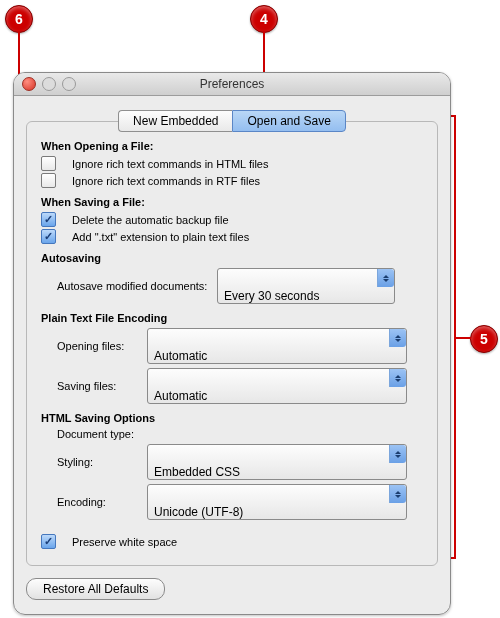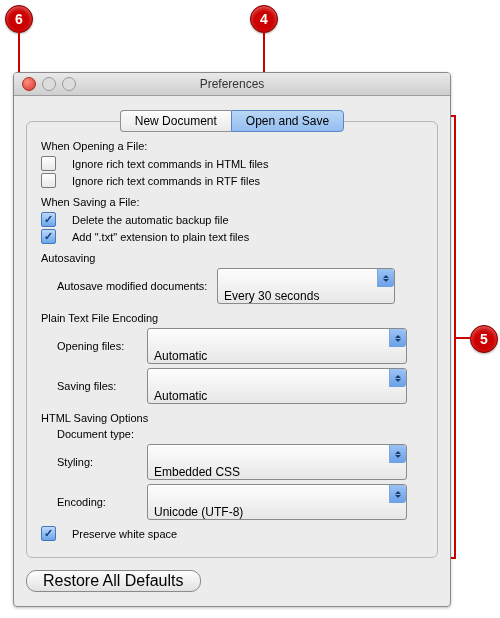--- a/index.html
+++ b/index.html
@@ -3,53 +3,53 @@
 <meta charset="utf-8">
 <style>
   html,body{margin:0;padding:0;font-family:"Lucida Grande","Helvetica Neue",Arial,sans-serif;font-size:11px;color:#000;background:#fff}
   .stage{position:relative;width:500px;height:618px;background:#fff}
   
   .callout{position:absolute;width:26px;height:26px;border-radius:50%;background:#c00;border:1px solid #800;color:#fff;font-weight:bold;font-size:14px;display:flex;align-items:center;justify-content:center;box-shadow:inset 0 2px 4px rgba(255,255,255,.4),0 1px 2px rgba(0,0,0,.3)}
   .callout-line{position:absolute;background:#c00;width:2px}
   
   .bracket{position:absolute;right:44px;top:115px;height:440px;width:14px;border:2px solid #c00;border-left:none}
   
-  .window{position:absolute;left:13px;top:72px;width:436px;background:linear-gradient(#ececec,#ececec);border:1px solid #8a8a8a;border-radius:4px;box-shadow:0 1px 3px rgba(0,0,0,.25);overflow:hidden}
+  .window{position:absolute;left:13px;top:72px;width:436px;background:linear-gradient(#ececec,#ececec);border:1px solid #8a8a8a;border-radius:12px;box-shadow:0 1px 3px rgba(0,0,0,.25);overflow:hidden}
   .titlebar{height:22px;background:linear-gradient(#e9e9e9,#cfcfcf);border-bottom:1px solid #9c9c9c;display:flex;align-items:center;position:relative}
   .tl-buttons{display:flex;gap:6px;padding-left:8px}
   .tl-btn{width:12px;height:12px;border-radius:50%;border:1px solid #999;background:#dcdcdc}
   .tl-close{background:radial-gradient(circle at 35% 30%,#ff8e80,#d73427);border-color:#9e2d22}
   .title{position:absolute;left:0;right:0;text-align:center;font-size:12px;color:#333}
   .body{padding:10px 12px 14px 12px}
   
   .tabs{display:flex;justify-content:center;margin:4px 0 0 0;position:relative;z-index:2}
   .tab{height:20px;line-height:20px;padding:0 14px;background:linear-gradient(#fdfdfd,#e9e9e9);border:1px solid #8f8f8f;font-size:12px;cursor:default}
   .tab:first-child{border-radius:4px 0 0 4px;border-right:none}
   .tab:last-child{border-radius:0 4px 4px 0}
   .tab.active{background:linear-gradient(#b9d7f6,#94bef0);border-color:#5a86c6}
   
   .panel{margin-top:-11px;border:1px solid #b8b8b8;border-radius:6px;background:#ececec;padding:18px 14px 14px 14px}
-  .section-head{font-weight:normal;margin-top:8px;margin-bottom:4px}
+  .section-head{font-weight:bold;margin-top:8px;margin-bottom:4px}
   .section-head:first-child{margin-top:0}
   .cbwrap{display:flex;align-items:center;gap:16px;margin:2px 0}
   .checkbox{width:13px;height:13px;border:1px solid #7a7a7a;border-radius:2px;background:linear-gradient(#fff,#e8e8e8);display:flex;align-items:center;justify-content:center;flex-shrink:0}
   .checkbox.checked{background:linear-gradient(#bcd9fa,#6aa5eb);border-color:#4577bd}
   .checkbox.checked::after{content:"✓";font-size:11px;font-weight:bold;color:#1a3d77;line-height:1}
   .lbl{padding-top:1px}
   .formrow{display:flex;align-items:center;margin:4px 16px}
   .formlbl{width:90px}
   .wide .formlbl{width:160px}
   .select{flex:1;height:18px;border:1px solid #8a8a8a;border-radius:3px;background:linear-gradient(#fdfdfd,#e7e7e7);display:flex;align-items:flex-end;padding:16px 20px 0 6px;position:relative;font-size:12px}
   .select .arrows{position:absolute;right:0;top:0;width:16px;height:18px;background:linear-gradient(#9cc3f4,#6aa0e6);border-left:1px solid #7ba6dc;border-radius:0 3px 3px 0;display:flex;flex-direction:column;align-items:center;justify-content:center;gap:0}
   .select .arrows::before{content:"";border-left:3px solid transparent;border-right:3px solid transparent;border-bottom:3px solid #1b3e70;margin-bottom:1px}
   .select .arrows::after{content:"";border-left:3px solid transparent;border-right:3px solid transparent;border-top:3px solid #1b3e70}
   .select.small{flex:0 0 150px}
   
   .restore{margin-top:12px}
-  .pill{display:inline-block;height:20px;line-height:20px;padding:0 16px;border:1px solid #8a8a8a;border-radius:10px;background:linear-gradient(#fdfdfd,#e2e2e2);font-size:16px}
+  .pill{display:inline-block;height:20px;line-height:20px;padding:0 16px;border:1px solid #8a8a8a;border-radius:10px;background:linear-gradient(#fdfdfd,#e2e2e2);font-size:12px}
 </style>
 </head>
 <body>
 <div class="stage">
 
 <div class="callout" style="left:5px;top:5px">6</div>
 <div class="callout-line" style="left:18px;top:31px;height:48px"></div>
 
 <div class="callout" style="left:250px;top:5px">4</div>
 <div class="callout-line" style="left:263px;top:31px;height:76px"></div>
@@ -63,21 +63,21 @@
     <div class="tl-buttons">
       <div class="tl-btn tl-close"></div>
       <div class="tl-btn"></div>
       <div class="tl-btn"></div>
     </div>
     <div class="title">Preferences</div>
   </div>
 
   <div class="body">
     <div class="tabs">
-      <div class="tab">New Document</div>
+      <div class="tab">New Embedded</div>
       <div class="tab active">Open and Save</div>
     </div>
 
     <div class="panel">
 
       <div class="section-head">When Opening a File:</div>
       <div class="cbwrap">
         <div class="checkbox"></div>
         <span class="lbl">Ignore rich text commands in HTML files</span>
       </div>
@@ -132,21 +132,21 @@
           <div class="arrows"></div>
         </div>
       </div>
       <div class="formrow">
         <div class="formlbl">Encoding:</div>
         <div class="select">
           <span>Unicode (UTF-8)</span>
           <div class="arrows"></div>
         </div>
       </div>
-      <div class="cbwrap" style="margin-top:6px">
+      <div class="cbwrap" style="margin-top:14px">
         <div class="checkbox checked"></div>
         <span class="lbl">Preserve white space</span>
       </div>
 
     </div>
 
     <div class="restore">
       <div class="pill">Restore All Defaults</div>
     </div>
   </div>

